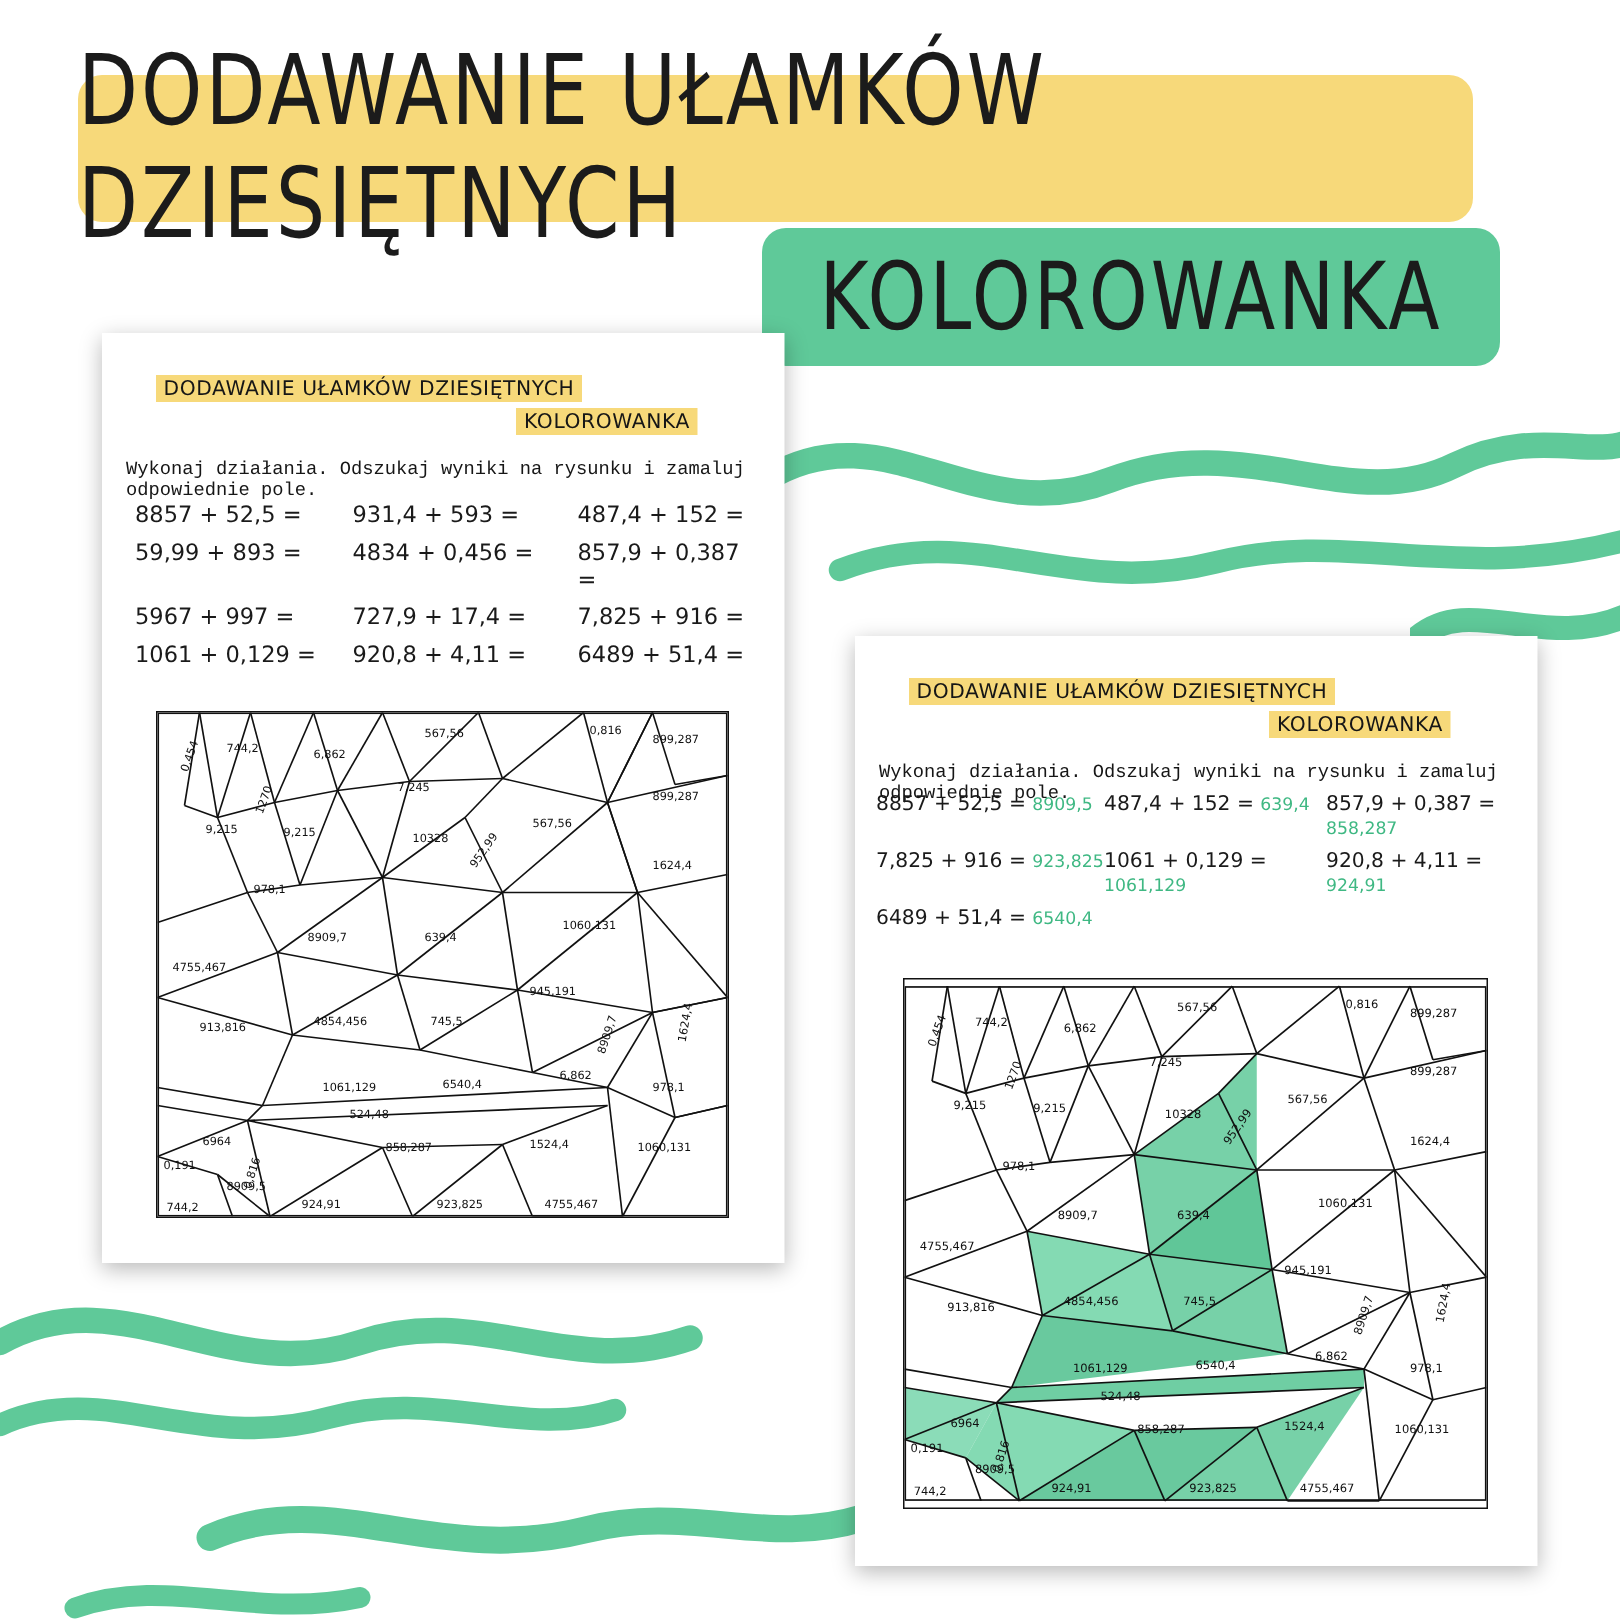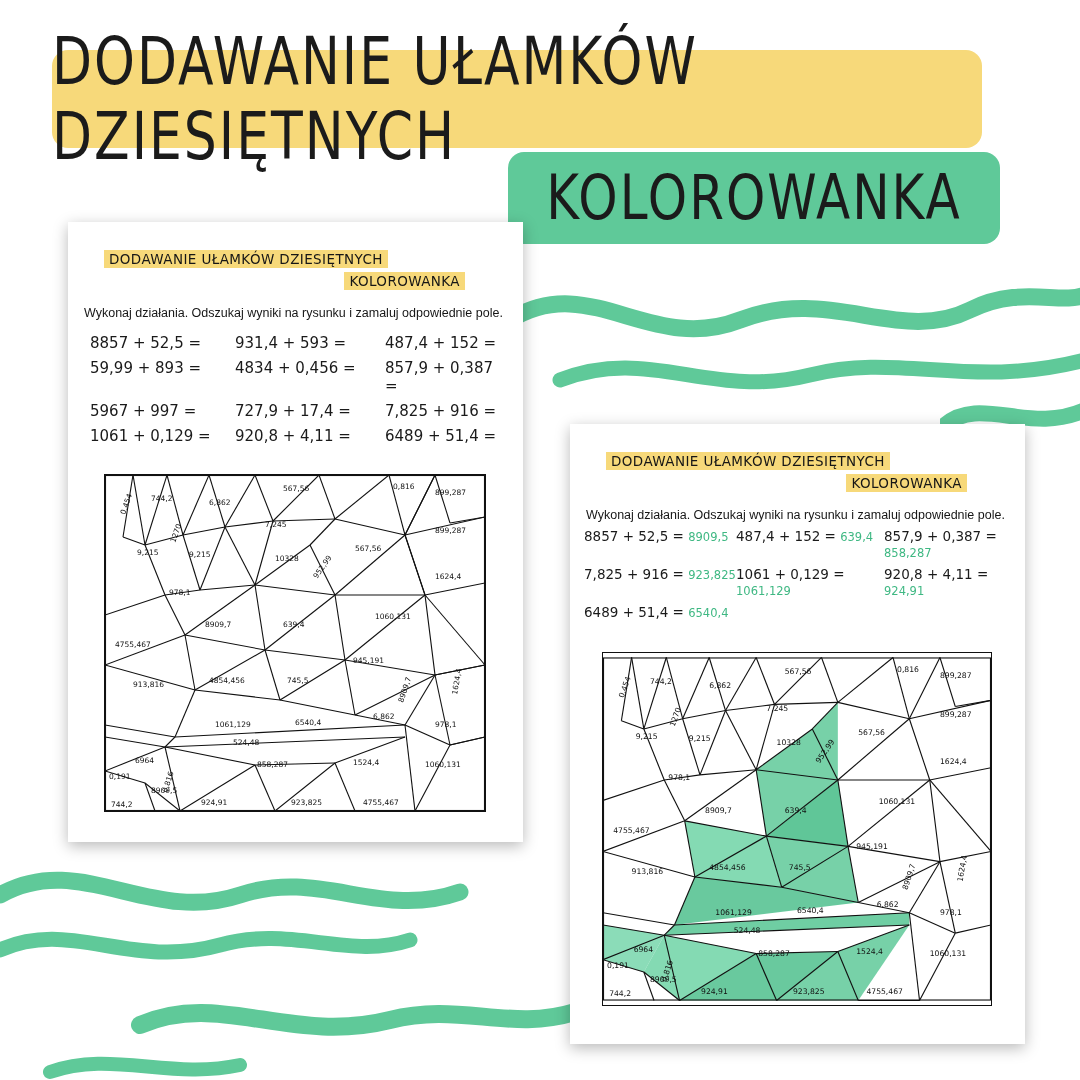--- a/index.html
+++ b/index.html
@@ -104,21 +104,21 @@
     color: #161616;
     font-family: "DejaVu Sans", sans-serif;
   }
   .ws-instr {
     position: absolute;
     left: 16px;
     top: 84px;
     width: 430px;
     font-size: 12.5px;
     color: #161616;
-    font-family: Liberation Sans, sans-serif;
+    font-family: Liberation Mono, monospace;
   }
 
   
   .ex-grid-a {
     position: absolute;
     left: 22px;
     top: 112px;
     width: 420px;
     display: grid;
     grid-template-columns: 145px 150px 125px;

